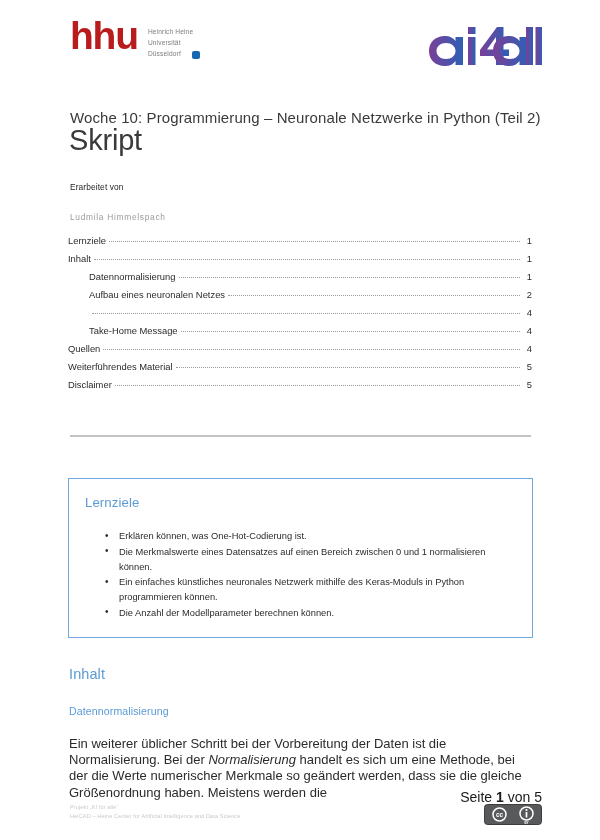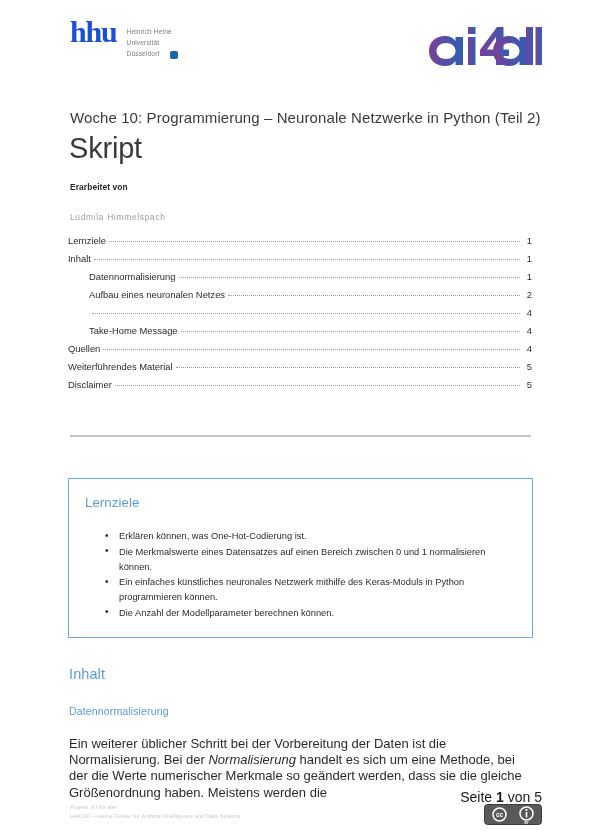--- a/index.html
+++ b/index.html
@@ -31,26 +31,26 @@
     height: 58px;
   }
   .hhu-logo {
     position: absolute;
     left: 0;
     top: 0;
     display: flex;
     align-items: flex-start;
   }
   .hhu-word {
-    font-family: Liberation Serif, serif;
-    font-size: 30px;
+    font-family: Liberation Sans, sans-serif;
+    font-size: 39px;
     font-weight: 700;
     line-height: 0.82;
     letter-spacing: -1.2px;
-    color: #1d4ed8;
+    color: #b91c1c;
     margin-top: -2px;
   }
   .hhu-sub {
     margin-left: 10px;
     margin-top: 4px;
     font-size: 6.6px;
     line-height: 1.68;
     color: #7d7d7d;
     letter-spacing: 0.15px;
     white-space: nowrap;
@@ -80,35 +80,35 @@
     position: absolute;
     left: 70px;
     top: 109px;
     font-size: 15px;
     color: #3a3a3a;
     letter-spacing: 0.1px;
   }
   .main-title {
     position: absolute;
     left: 69px;
-    top: 132px;
+    top: 124px;
     font-size: 29px;
     font-weight: 400;
     color: #3a3a3a;
     letter-spacing: -0.2px;
   }
 
   .author-block {
     position: absolute;
     left: 70px;
     top: 182px;
     font-size: 8.4px;
   }
   .author-label {
-    font-weight: 700;
+    font-weight: 400;
     color: #262626;
     letter-spacing: 0.1px;
   }
   .author-name {
     margin-top: 20px;
     color: #9b9b9b;
     letter-spacing: 0.7px;
   }
 
   

